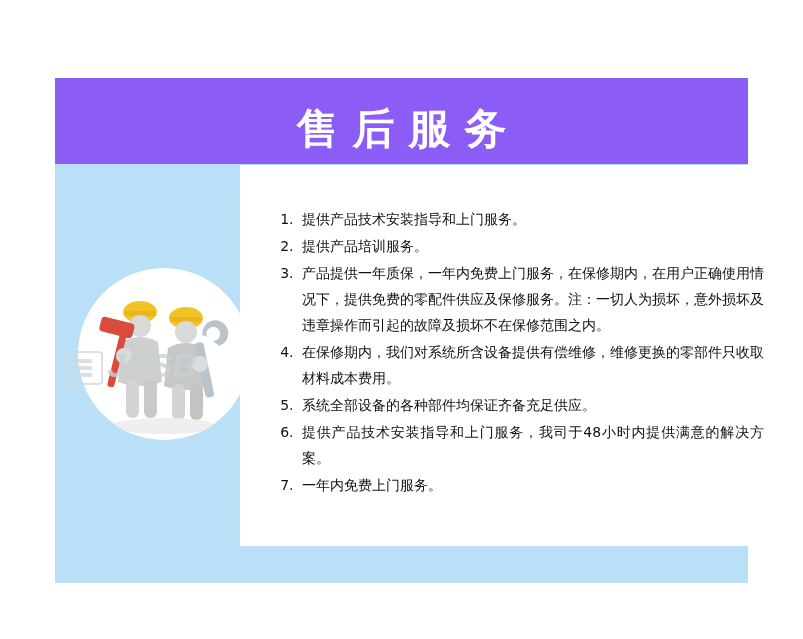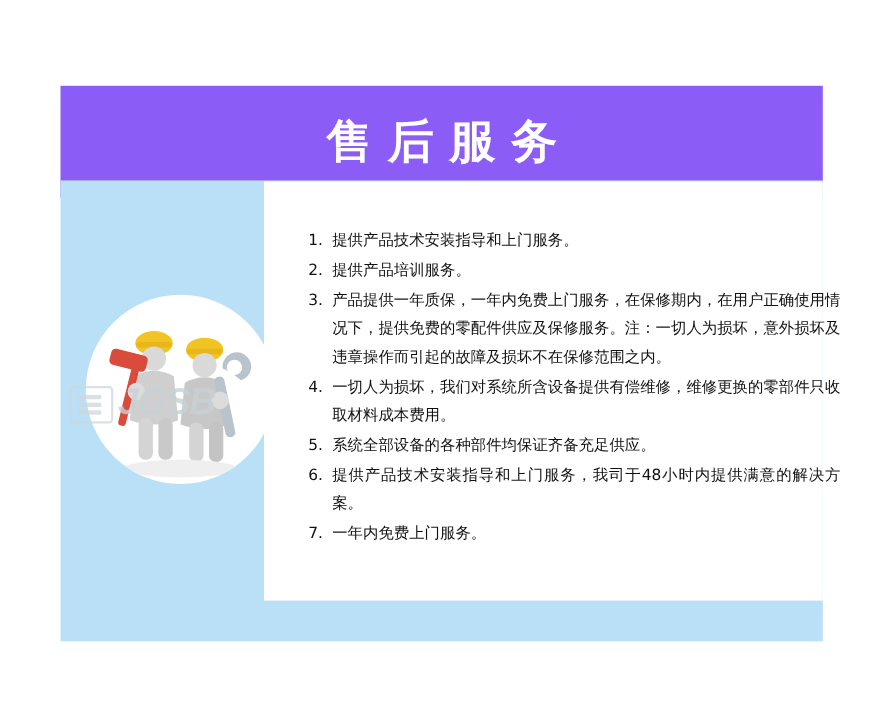--- a/index.html
+++ b/index.html
@@ -177,19 +177,19 @@
 
   <div class="watermark">
     <div class="wm-badge"></div>
     <div class="wm-text">JGSB</div>
   </div>
 
   <ol class="service-list">
     <li>提供产品技术安装指导和上门服务。</li>
     <li>提供产品培训服务。</li>
     <li>产品提供一年质保，一年内免费上门服务，在保修期内，在用户正确使用情况下，提供免费的零配件供应及保修服务。注：一切人为损坏，意外损坏及违章操作而引起的故障及损坏不在保修范围之内。</li>
-    <li>一切人为损坏，我们对系统所含设备提供有偿维修，维修更换的零部件只收取材料成本费用。</li>
+    <li>在保修期内，我们对系统所含设备提供有偿维修，维修更换的零部件只收取材料成本费用。</li>
     <li>系统全部设备的各种部件均保证齐备充足供应。</li>
     <li>提供产品技术安装指导和上门服务，我司于48小时内提供满意的解决方案。</li>
     <li>一年内免费上门服务。</li>
   </ol>
 
 </div>
 
 </body></html>

